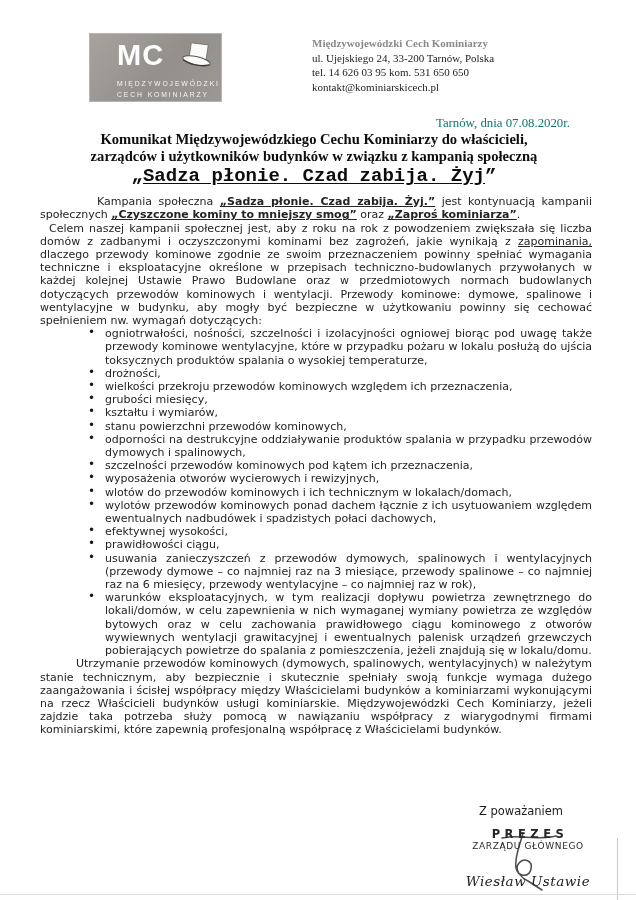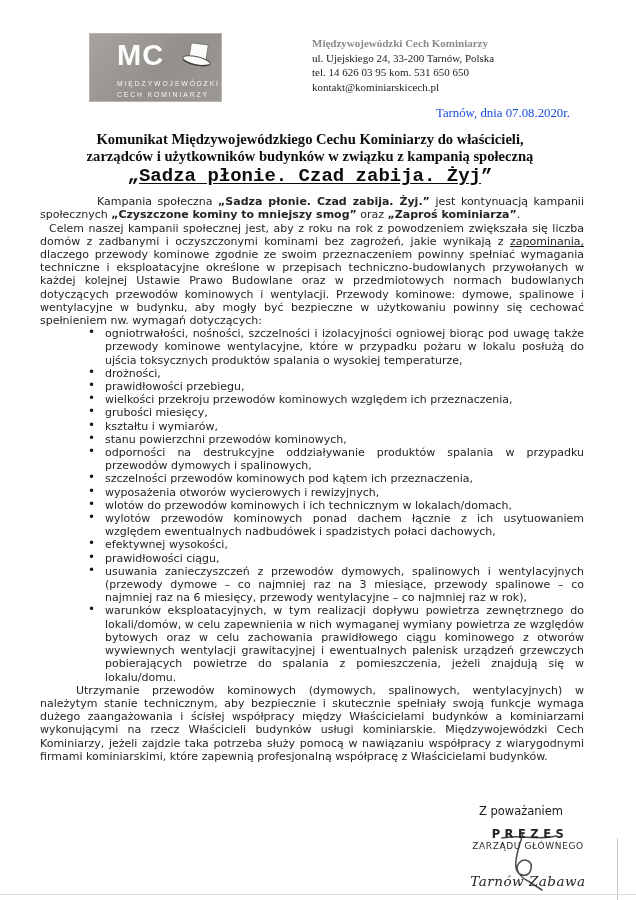--- a/index.html
+++ b/index.html
@@ -31,27 +31,27 @@
     letter-spacing:1.9px;text-transform:uppercase;white-space:nowrap;
     font-family:"Liberation Sans",sans-serif;
   }
   .contact{
     position:absolute;left:312px;top:36px;
     font-family:"Liberation Serif","DejaVu Serif",serif;
     font-size:11px;line-height:14.6px;color:#1c1c1c;
   }
   .contact .org-name{font-weight:bold;color:#8a8a88;}
   .dateline{
-    position:absolute;top:106px;right:66px;
+    position:absolute;top:116px;right:66px;
     font-family:"Liberation Serif","DejaVu Serif",serif;
-    font-size:12.8px;color:#1d4ed8;
+    font-size:12.8px;color:#0f766e;
   }
 
   
-  .content{position:absolute;top:131px;left:0;right:16px;}
+  .content{position:absolute;top:131px;left:0;right:8px;}
   .title{
     text-align:center;
     font-family:"Liberation Serif","DejaVu Serif",serif;
     font-weight:bold;color:#0d0d0d;
     font-size:14.6px;line-height:16.6px;
   }
   .title-slogan{
     text-align:center;
     font-family:Liberation Mono, monospace;
     font-weight:bold;color:#0d0d0d;
@@ -61,21 +61,21 @@
 
   .body{
     margin:8px 36px 0 40px;
     font-size:11px;line-height:13.2px;
     text-align:justify;color:#242424;
   }
   .body p{margin:0;}
   .p-indent-lg{text-indent:57px;}
   .p-indent-sm{text-indent:9px;}
   .p-indent-md{text-indent:36px;}
-  .seg-b{font-weight:bold;}
+  .seg-b{font-weight:bold;text-decoration:underline;}
   .seg-u{text-decoration:underline;}
 
   ul.requirements{
     margin:0;padding:0 0 0 46px;list-style:none;
   }
   ul.requirements li{
     position:relative;padding-left:19px;text-align:justify;
   }
   ul.requirements li::before{
     content:"\2022";
@@ -146,21 +146,20 @@
       <div>zarządców i użytkowników budynków w związku z kampanią społeczną</div>
     </div>
     <div class="title-slogan"><span>„</span><span class="sl-text">Sadza płonie. Czad zabija. Żyj</span><span>”</span></div>
 
     <div class="body">
       <p class="p-indent-lg"><span>Kampania społeczna </span><span class="seg-b">„Sadza płonie. Czad zabija. Żyj.”</span><span> jest kontynuacją kampanii społecznych </span><span class="seg-b">„Czyszczone kominy to mniejszy smog”</span><span> oraz </span><span class="seg-b">„Zaproś kominiarza”</span><span>.</span></p>
       <p class="p-indent-sm"><span>Celem naszej kampanii społecznej jest, aby z roku na rok z powodzeniem zwiększała się liczba domów z zadbanymi i oczyszczonymi kominami bez zagrożeń, jakie wynikają z </span><span class="seg-u">zapominania,</span><span> dlaczego przewody kominowe zgodnie ze swoim przeznaczeniem powinny spełniać wymagania techniczne i eksploatacyjne określone w przepisach techniczno-budowlanych przywołanych w każdej kolejnej Ustawie Prawo Budowlane oraz w przedmiotowych normach budowlanych dotyczących przewodów kominowych i wentylacji. Przewody kominowe: dymowe, spalinowe i wentylacyjne w budynku, aby mogły być bezpieczne w użytkowaniu powinny się cechować spełnieniem nw. wymagań dotyczących:</span></p>
       <ul class="requirements">
           <li>ogniotrwałości, nośności, szczelności i izolacyjności ogniowej biorąc pod uwagę także przewody kominowe wentylacyjne, które w przypadku pożaru w lokalu posłużą do ujścia toksycznych produktów spalania o wysokiej temperaturze,</li>
           <li>drożności,</li>
-          <li>prawidłowości przebiegu,</li>
           <li>wielkości przekroju przewodów kominowych względem ich przeznaczenia,</li>
           <li>grubości miesięcy,</li>
           <li>kształtu i wymiarów,</li>
           <li>stanu powierzchni przewodów kominowych,</li>
           <li>odporności na destrukcyjne oddziaływanie produktów spalania w przypadku przewodów dymowych i spalinowych,</li>
           <li>szczelności przewodów kominowych pod kątem ich przeznaczenia,</li>
           <li>wyposażenia otworów wycierowych i rewizyjnych,</li>
           <li>wlotów do przewodów kominowych i ich technicznym w lokalach/domach,</li>
           <li>wylotów przewodów kominowych ponad dachem łącznie z ich usytuowaniem względem ewentualnych nadbudówek i spadzistych połaci dachowych,</li>
           <li>efektywnej wysokości,</li>
@@ -177,18 +176,18 @@
     <div class="sig-role">PREZES</div>
     <div class="sig-unit">ZARZĄDU GŁÓWNEGO</div>
     <div class="sig-squiggle">
       <svg width="100" height="66" viewBox="0 0 100 66">
         <g stroke="#2d2d2d" stroke-width="1.5" fill="none" opacity="0.85" stroke-linecap="round">
           <path d="M47,1 C44,13 38,26 40,36 C42,45 53,46 55,37 C57,29 48,25 43,31 C38,37 44,45 52,49 L66,58"></path>
           <path d="M26,6 C42,2 60,9 80,4"></path>
         </g>
       </svg>
     </div>
-    <div class="sig-name">Tarnów Zabawa</div>
+    <div class="sig-name">Wiesław Ustawie</div>
   </div>
 
   <div class="scan-edge"></div>
   <div class="scan-bottom"></div>
 </div>
 
 </body></html>

